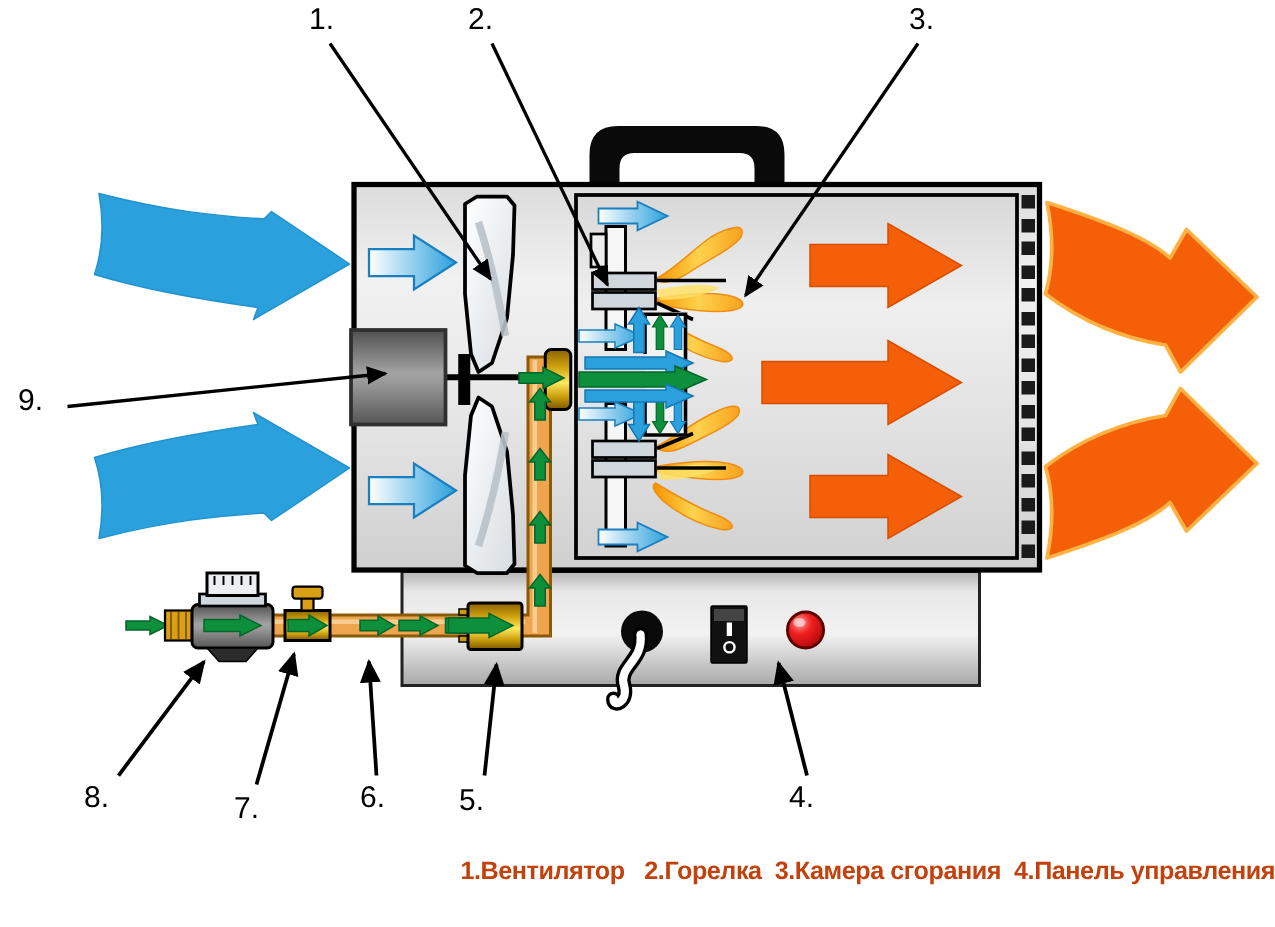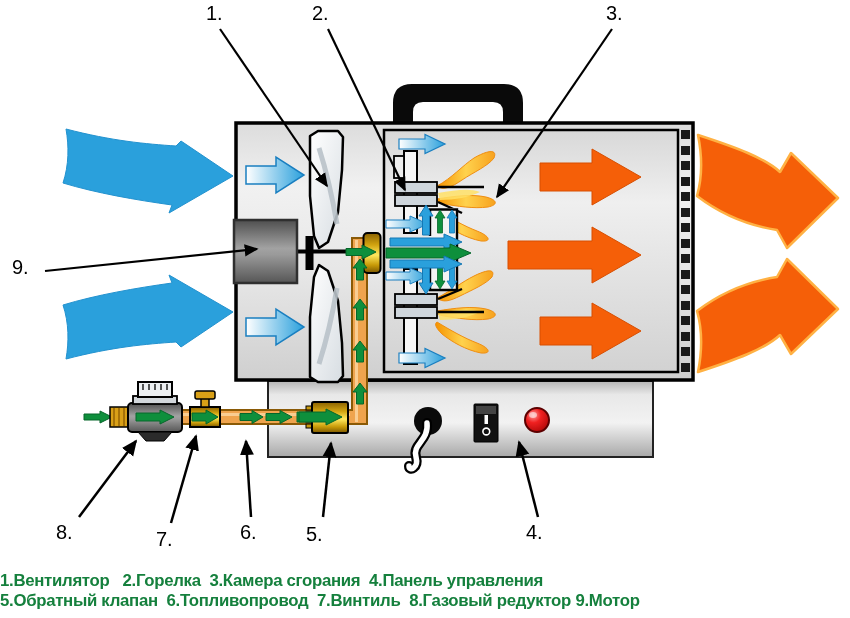--- a/index.html
+++ b/index.html
@@ -1,20 +1,20 @@
 <!DOCTYPE html>
 <html style="--cold-air-blue: #2aa0dc; --hot-air-orange: #f55f08; --gas-flow-green: #0e8f3c; --pipe-orange: #efa44e; --brass-gold: #d2a410; --flame-yellow: #ffd24d; --indicator-red: #e01010; --body-gray: #e6e6e6;"><head>
 <meta charset="utf-8">
 <style>
   html,body{margin:0;padding:0;background:#fff;}
   .stage{position:relative;width:850px;height:618px;background:#fff;overflow:hidden;
          font-family:"Liberation Sans", sans-serif;}
   .stage svg{position:absolute;left:0;top:0;}
   .callout{position:absolute;font-size:20px;line-height:1;color:#000;}
-  .legend{position:absolute;left:0;width:100%;text-align:left;color:#15803d;
+  .legend{position:absolute;left:0;width:100%;text-align:right;color:#c2410c;
           font-weight:bold;font-size:16.8px;letter-spacing:-0.3px;white-space:pre;}
 </style>
 </head>
 <body>
 
 <div class="stage">
 
 <svg width="850" height="618" viewBox="0 0 850 618">
   <defs>
     <linearGradient id="bodyGrad" x1="0" y1="0" x2="0" y2="1">
@@ -283,15 +283,14 @@
   <div class="callout" style="left:312px;top:3px">2.</div>
   <div class="callout" style="left:606px;top:3px">3.</div>
   <div class="callout" style="left:526px;top:522px">4.</div>
   <div class="callout" style="left:306px;top:524px">5.</div>
   <div class="callout" style="left:240px;top:522px">6.</div>
   <div class="callout" style="left:156px;top:529px">7.</div>
   <div class="callout" style="left:56px;top:522px">8.</div>
   <div class="callout" style="left:12px;top:257px">9.</div>
 
   <div class="legend" style="top:571px">1.Вентилятор   2.Горелка  3.Камера сгорания  4.Панель управления</div>
-  <div class="legend" style="top:591px">5.Обратный клапан  6.Топливопровод  7.Винтиль  8.Газовый редуктор 9.Мотор</div>
 
 </div>
 
 </body></html>

